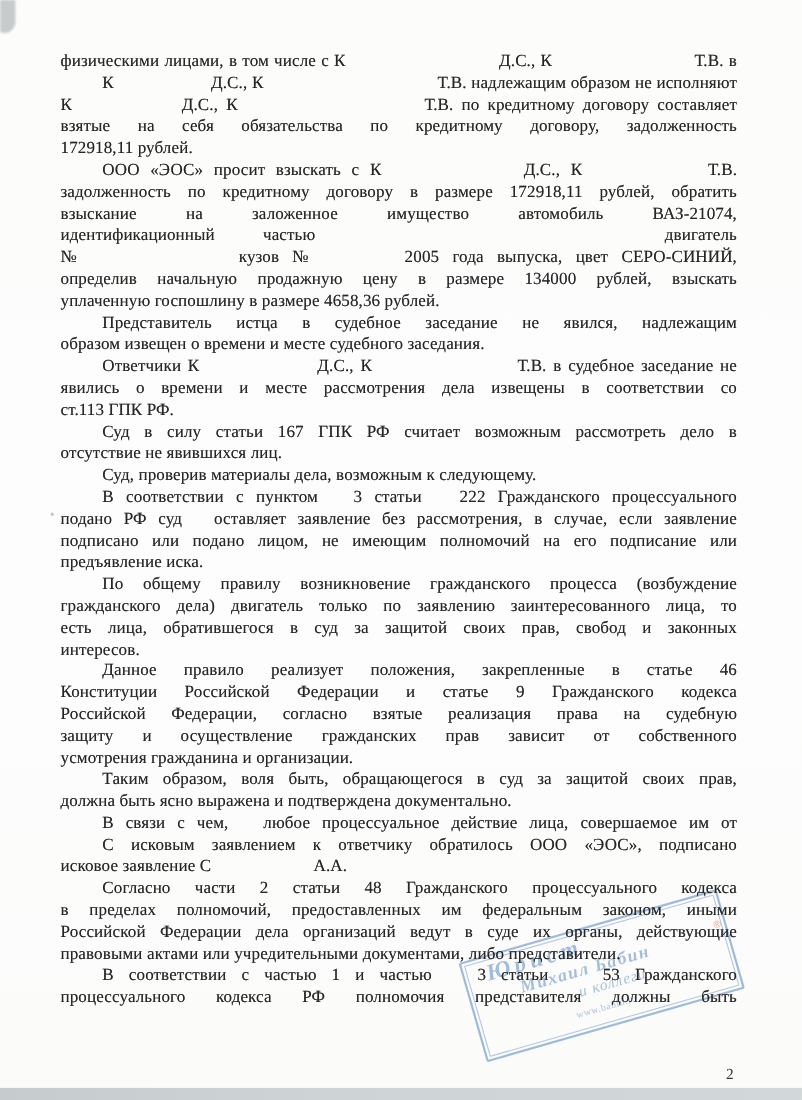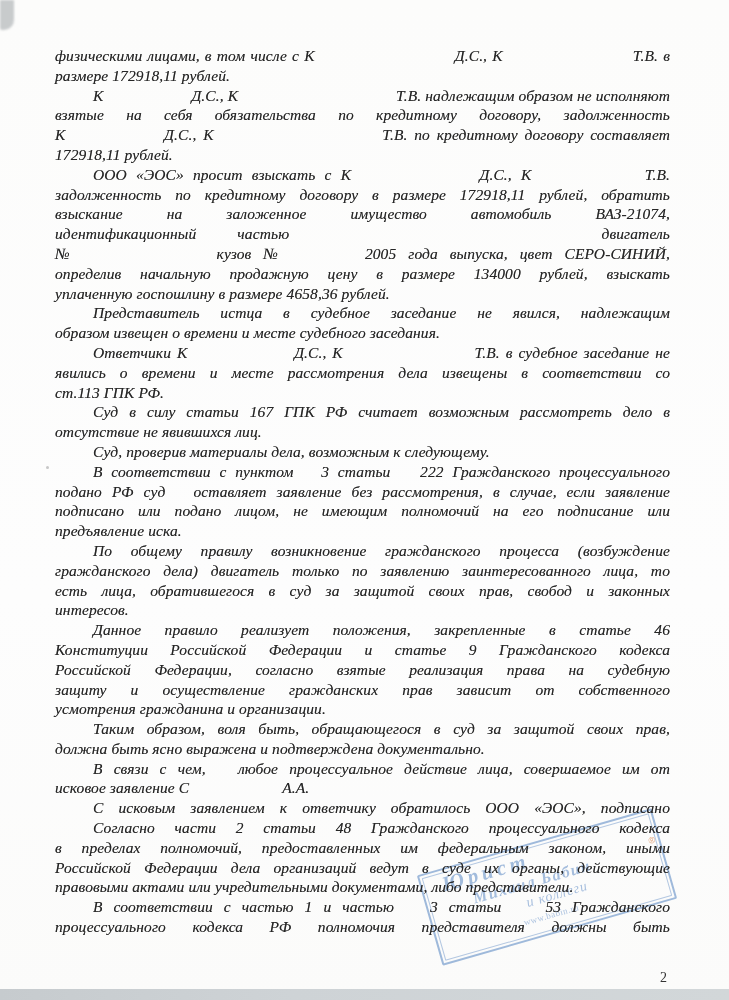--- a/index.html
+++ b/index.html
@@ -36,21 +36,20 @@
     font-size: 15.5px; line-height: 19.8px;
     color: #262626;
     letter-spacing: 0.1px;
     text-shadow: 0 0 0.4px rgba(40,40,40,0.55);
   }
   .line {
     text-align: justify;
     text-align-last: justify;
     white-space: nowrap;
     height: 19.8px;
-    font-style: italic;
   }
   .line.last { text-align-last: left; }
   .line.indent { padding-left: 38px; }
   .gap { display: inline-block; height: 1px; }
   
   .page-num {
     position: absolute; left: 660px; top: 970px;
     font-size: 14px; color: #333;
   }
   
@@ -106,24 +105,23 @@
   <div class="stamp">
     <span class="w1">Юрист</span>
     <span class="w2">Михаил Бабин</span>
     <span class="w3">и коллеги</span>
     <span class="w4">www.babin.ru</span>
     <span class="wm">®</span>
   </div>
 
   <div class="doc">
       <div class="line"><span>физическими лицами, в том числе с К</span> <span class="gap" style="width: 130px;"></span> <span>Д.С., К</span> <span class="gap" style="width: 120px;"></span> <span>Т.В. в</span> </div>
-      <div class="line last"><span>размере 172918,11 рублей.</span> </div>
       <div class="line indent"><span>К</span> <span class="gap" style="width: 80px;"></span> <span>Д.С., К</span> <span class="gap" style="width: 150px;"></span> <span>Т.В. надлежащим образом не исполняют</span> </div>
+      <div class="line"><span>К</span> <span class="gap" style="width: 85px;"></span> <span>Д.С., К</span> <span class="gap" style="width: 155px;"></span> <span>Т.В. по кредитному договору составляет</span> </div>
       <div class="line"><span>взятые на себя обязательства по кредитному договору, задолженность</span> </div>
-      <div class="line"><span>К</span> <span class="gap" style="width: 85px;"></span> <span>Д.С., К</span> <span class="gap" style="width: 155px;"></span> <span>Т.В. по кредитному договору составляет</span> </div>
       <div class="line last"><span>172918,11 рублей.</span> </div>
       <div class="line indent"><span>ООО «ЭОС» просит взыскать с К</span> <span class="gap" style="width: 110px;"></span> <span>Д.С., К</span> <span class="gap" style="width: 95px;"></span> <span>Т.В.</span> </div>
       <div class="line"><span>задолженность по кредитному договору в размере 172918,11 рублей, обратить</span> </div>
       <div class="line"><span>взыскание на заложенное имущество автомобиль ВАЗ-21074,</span> </div>
       <div class="line"><span>идентификационный частью</span> <span class="gap" style="width: 230px;"></span> <span>двигатель</span> </div>
       <div class="line"><span>№</span> <span class="gap" style="width: 115px;"></span> <span>кузов №</span> <span class="gap" style="width: 55px;"></span> <span>2005 года выпуска, цвет СЕРО-СИНИЙ,</span> </div>
       <div class="line"><span>определив начальную продажную цену в размере 134000 рублей, взыскать</span> </div>
       <div class="line last"><span>уплаченную госпошлину в размере 4658,36 рублей.</span> </div>
       <div class="line indent"><span>Представитель истца в судебное заседание не явился, надлежащим</span> </div>
       <div class="line last"><span>образом извещен о времени и месте судебного заседания.</span> </div>
@@ -142,22 +140,22 @@
       <div class="line"><span>есть лица, обратившегося в суд за защитой своих прав, свобод и законных</span> </div>
       <div class="line last"><span>интересов.</span> </div>
       <div class="line indent"><span>Данное правило реализует положения, закрепленные в статье 46</span> </div>
       <div class="line"><span>Конституции Российской Федерации и статье 9 Гражданского кодекса</span> </div>
       <div class="line"><span>Российской Федерации, согласно взятые реализация права на судебную</span> </div>
       <div class="line"><span>защиту и осуществление гражданских прав зависит от собственного</span> </div>
       <div class="line last"><span>усмотрения гражданина и организации.</span> </div>
       <div class="line indent"><span>Таким образом, воля быть, обращающегося в суд за защитой своих прав,</span> </div>
       <div class="line last"><span>должна быть ясно выражена и подтверждена документально.</span> </div>
       <div class="line indent"><span>В связи с чем,</span> <span class="gap" style="width: 10px;"></span> <span>любое процессуальное действие лица, совершаемое им от</span> </div>
+      <div class="line indent"><span>С исковым заявлением к ответчику обратилось ООО «ЭОС», подписано</span> </div>
       <div class="line last"><span>исковое заявление С</span> <span class="gap" style="width: 85px;"></span> <span>А.А.</span> </div>
-      <div class="line indent"><span>С исковым заявлением к ответчику обратилось ООО «ЭОС», подписано</span> </div>
       <div class="line indent"><span>Согласно части 2 статьи 48 Гражданского процессуального кодекса</span> </div>
       <div class="line"><span>в пределах полномочий, предоставленных им федеральным законом, иными</span> </div>
       <div class="line"><span>Российской Федерации дела организаций ведут в суде их органы, действующие</span> </div>
       <div class="line last"><span>правовыми актами или учредительными документами, либо представители.</span> </div>
       <div class="line indent"><span>В соответствии с частью 1 и частью</span> <span class="gap" style="width: 14px;"></span> <span>3 статьи</span> <span class="gap" style="width: 22px;"></span> <span>53 Гражданского</span> </div>
       <div class="line"><span>процессуального кодекса РФ полномочия представителя должны быть</span> </div>
     </div>
 
   <div class="speck"></div>
   <div class="page-num">2</div>

